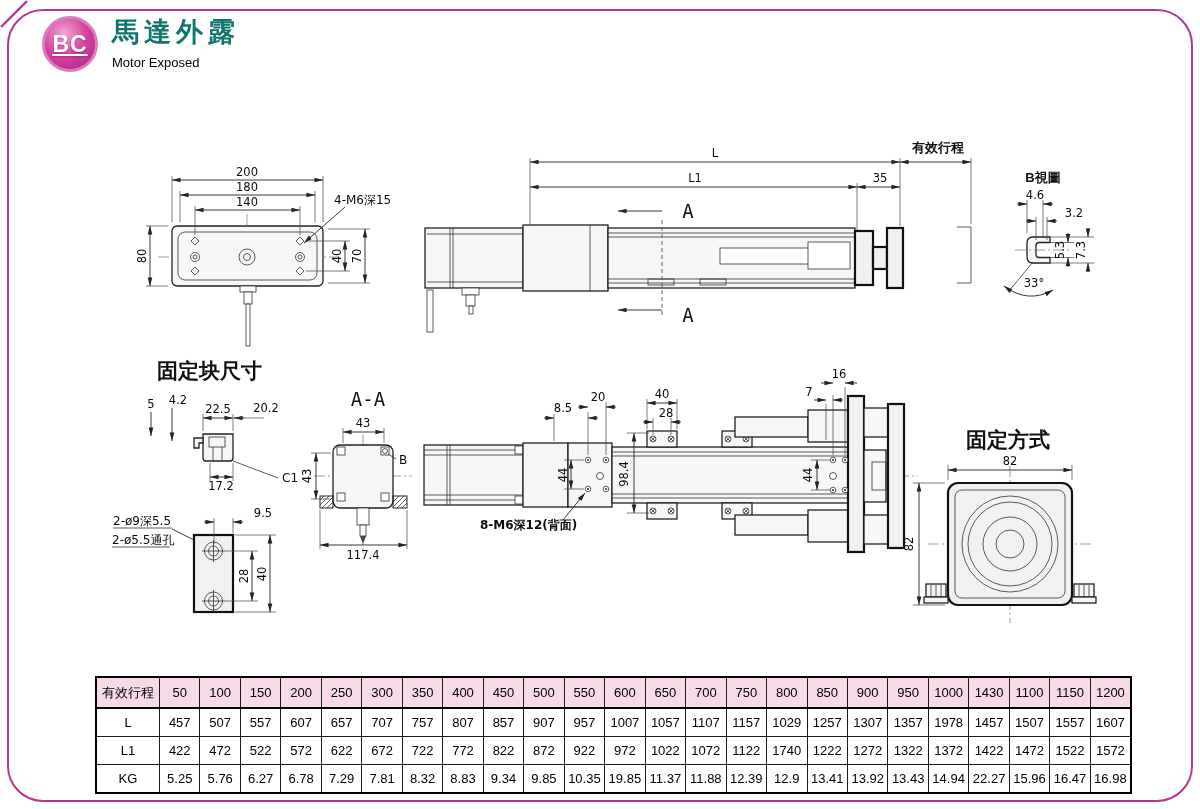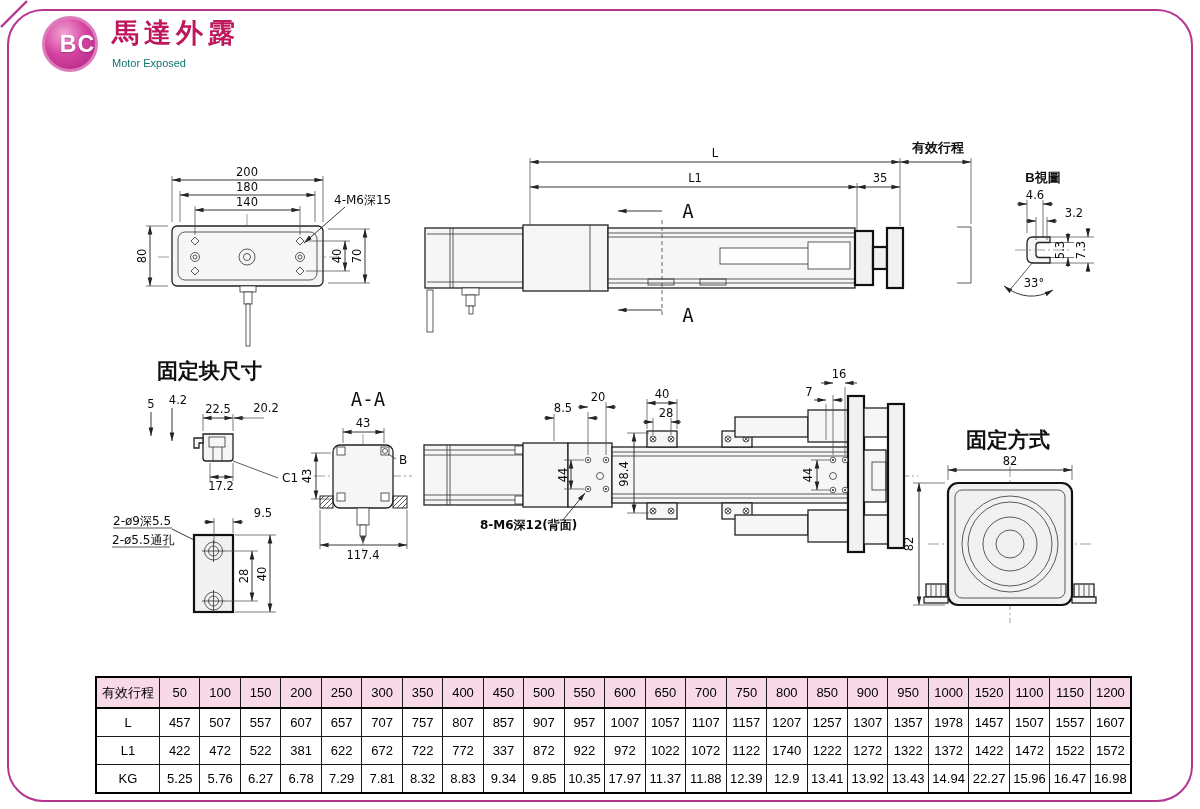--- a/index.html
+++ b/index.html
@@ -9,26 +9,27 @@
   }
   .frame{
     position:absolute;left:7px;top:9px;right:7px;bottom:7px;
     border:2.5px solid #b5368f;border-radius:36px;pointer-events:none;
   }
   .hdr{position:absolute;left:42px;top:16px;display:flex;align-items:center;gap:14px;}
   .logo{
     width:56px;height:56px;border-radius:50%;
     background:radial-gradient(circle at 38% 30%, #f2a8d6 0%, #d4419f 48%, #ad2380 100%);
     border:3px solid #dd7cbd;box-sizing:border-box;
-    display:flex;align-items:center;justify-content:flex-end;
+    display:flex;align-items:center;justify-content:center;
     color:#fff;font-size:23px;font-weight:800;letter-spacing:1px;
     text-shadow:0 1px 2px rgba(120,20,90,.5);
+    text-decoration:underline;
   }
-  .t-zh{font-size:27px;font-weight:700;letter-spacing:5px;color:#be185d;line-height:1.1;}
-  .t-en{font-size:11px;color:#0f766e;margin-top:8px;}
+  .t-zh{font-size:27px;font-weight:700;letter-spacing:5px;color:#0f766e;line-height:1.1;}
+  .t-en{font-size:13px;color:#000000;margin-top:8px;}
   svg.draw{position:absolute;left:0;top:0;}
 
   
   .ol{fill:#f6f6f6;stroke:#222;stroke-width:1.3;}
   .ol2{fill:#f1f1f1;stroke:#111;stroke-width:2.2;}
   .thin{fill:none;stroke:#333;stroke-width:0.8;}
   .thinf{fill:#ffffff;stroke:#333;stroke-width:0.8;}
   .dl{fill:none;stroke:#222;stroke-width:0.9;}
   .ext{fill:none;stroke:#444;stroke-width:0.7;}
   .cl{fill:none;stroke:#777;stroke-width:0.7;stroke-dasharray:11 3 2 3;}
@@ -460,21 +461,21 @@
         <th>550</th>
         <th>600</th>
         <th>650</th>
         <th>700</th>
         <th>750</th>
         <th>800</th>
         <th>850</th>
         <th>900</th>
         <th>950</th>
         <th>1000</th>
-        <th>1520</th>
+        <th>1430</th>
         <th>1100</th>
         <th>1150</th>
         <th>1200</th>
       </tr>
   </thead>
   <tbody>
       <tr>
         <td>L</td>
         <td>457</td>
         <td>507</td>
@@ -484,41 +485,41 @@
         <td>707</td>
         <td>757</td>
         <td>807</td>
         <td>857</td>
         <td>907</td>
         <td>957</td>
         <td>1007</td>
         <td>1057</td>
         <td>1107</td>
         <td>1157</td>
-        <td>1207</td>
+        <td>1029</td>
         <td>1257</td>
         <td>1307</td>
         <td>1357</td>
         <td>1978</td>
         <td>1457</td>
         <td>1507</td>
         <td>1557</td>
         <td>1607</td>
       </tr>
       <tr>
         <td>L1</td>
         <td>422</td>
         <td>472</td>
         <td>522</td>
-        <td>381</td>
+        <td>572</td>
         <td>622</td>
         <td>672</td>
         <td>722</td>
         <td>772</td>
-        <td>337</td>
+        <td>822</td>
         <td>872</td>
         <td>922</td>
         <td>972</td>
         <td>1022</td>
         <td>1072</td>
         <td>1122</td>
         <td>1740</td>
         <td>1222</td>
         <td>1272</td>
         <td>1322</td>
@@ -534,21 +535,21 @@
         <td>5.76</td>
         <td>6.27</td>
         <td>6.78</td>
         <td>7.29</td>
         <td>7.81</td>
         <td>8.32</td>
         <td>8.83</td>
         <td>9.34</td>
         <td>9.85</td>
         <td>10.35</td>
-        <td>17.97</td>
+        <td>19.85</td>
         <td>11.37</td>
         <td>11.88</td>
         <td>12.39</td>
         <td>12.9</td>
         <td>13.41</td>
         <td>13.92</td>
         <td>13.43</td>
         <td>14.94</td>
         <td>22.27</td>
         <td>15.96</td>

